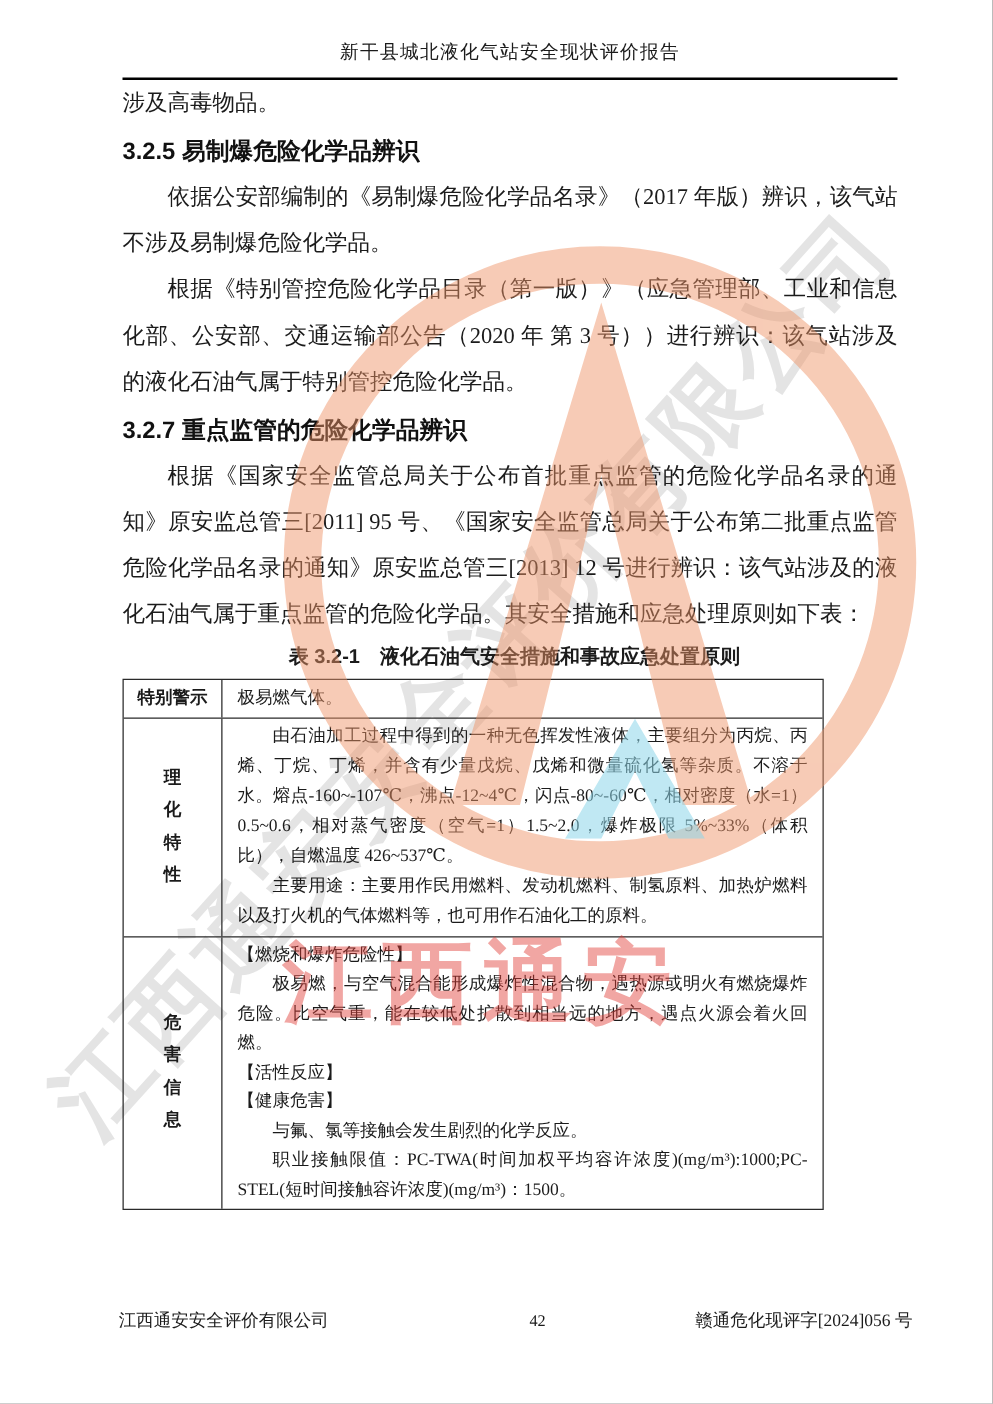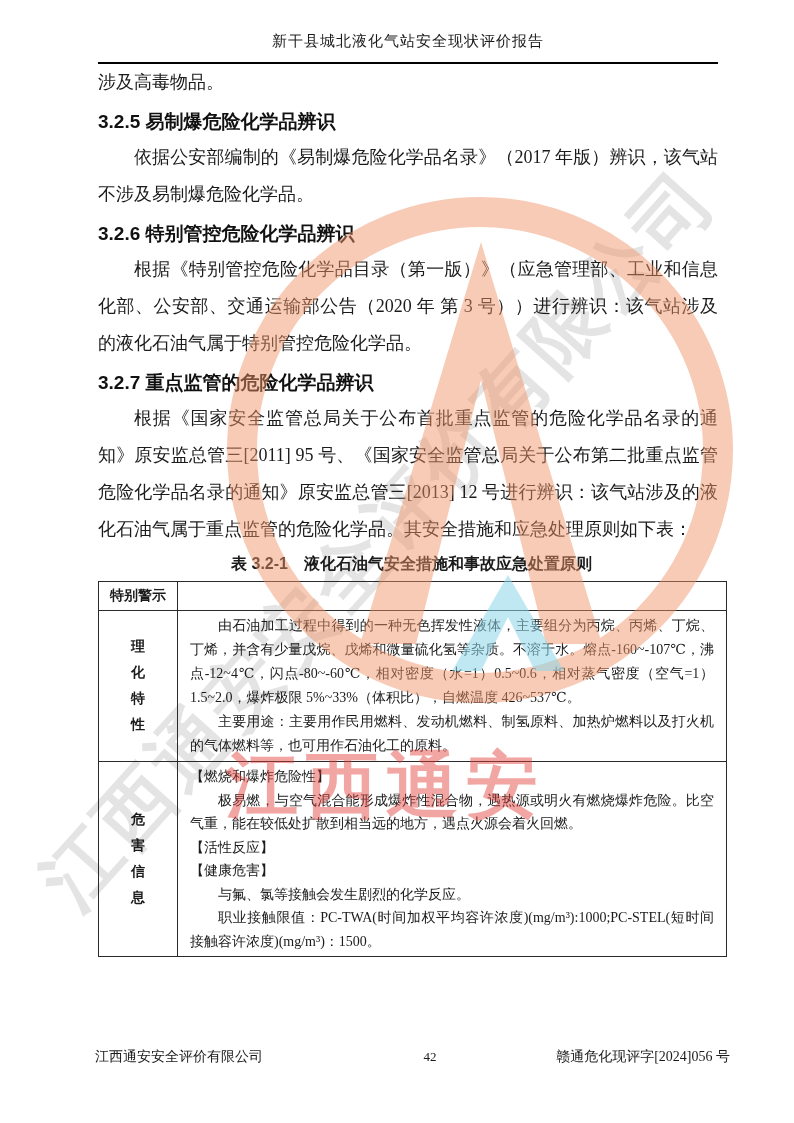--- a/index.html
+++ b/index.html
@@ -45,21 +45,21 @@
     margin:4px 0 0 0;
     font-family:"Liberation Sans","DejaVu Sans",sans-serif;
     font-weight:700;font-size:19px;line-height:34px;color:#111;
   }
   .tbl-caption{
     margin-top:4px;height:24px;line-height:24px;width:627px;
     text-align:center;font-weight:700;font-size:16px;
     font-family:"Liberation Sans","DejaVu Sans",sans-serif;
   }
   
-  .dtable{width:629px;margin-top:5px;border:1.6px solid #2a2a2a;box-sizing:border-box;}
+  .dtable{width:561px;margin-top:5px;border:1.6px solid #2a2a2a;box-sizing:border-box;}
   .drow{display:flex;border-top:1px solid #2a2a2a;}
   .drow:first-child{border-top:none;}
   .dlabel{
     width:78px;flex:0 0 78px;border-right:1px solid #2a2a2a;
     display:flex;align-items:center;justify-content:center;
     font-weight:700;font-size:14px;text-align:center;
     white-space:pre-line;line-height:26px;padding:2px 0;
   }
   .dcontent{flex:1;padding:3px 12px;box-sizing:border-box;}
   .cell-par{margin:0;font-size:14px;line-height:23.5px;text-align:justify;text-indent:0;}
@@ -102,39 +102,41 @@
 
     <div>
   <section>
     <h3 class="sec-head">3.2.5 易制爆危险化学品辨识</h3>
     <div>
             <p class="body-par">依据公安部编制的《易制爆危险化学品名录》（2017 年版）辨识，该气站不涉及易制爆危险化学品。</p>
           </div>
   </section>
 
   <section>
-    <h3 class="sec-head">3.2.6 特别管控危险化学品辨识</h3>
     <div>
             <p class="body-par">根据《特别管控危险化学品目录（第一版）》（应急管理部、工业和信息化部、公安部、交通运输部公告（2020 年 第 3 号））进行辨识：该气站涉及的液化石油气属于特别管控危险化学品。</p>
           </div>
   </section>
 
   <section>
     <h3 class="sec-head">3.2.7 重点监管的危险化学品辨识</h3>
     <div>
             <p class="body-par">根据《国家安全监管总局关于公布首批重点监管的危险化学品名录的通知》原安监总管三[2011] 95 号、《国家安全监管总局关于公布第二批重点监管危险化学品名录的通知》原安监总管三[2013] 12 号进行辨识：该气站涉及的液化石油气属于重点监管的危险化学品。其安全措施和应急处理原则如下表：</p>
           </div>
   </section>
 </div>
 
     <div class="tbl-caption">表 3.2-1　液化石油气安全措施和事故应急处置原则</div>
 
     <div class="dtable">
   <div class="drow row-warn">
     <div class="dlabel">特别警示</div>
+    <div class="dcontent">
+            <p class="cell-par">极易燃气体。</p>
+          </div>
   </div>
 
   <div class="drow row-phys">
     <div class="dlabel">理
 化
 特
 性</div>
     <div class="dcontent">
             <p class="cell-par ind">由石油加工过程中得到的一种无色挥发性液体，主要组分为丙烷、丙烯、丁烷、丁烯，并含有少量戊烷、戊烯和微量硫化氢等杂质。不溶于水。熔点-160~-107℃，沸点-12~4℃，闪点-80~-60℃，相对密度（水=1）0.5~0.6，相对蒸气密度（空气=1）1.5~2.0，爆炸极限 5%~33%（体积比），自燃温度 426~537℃。</p>
             <p class="cell-par ind">主要用途：主要用作民用燃料、发动机燃料、制氢原料、加热炉燃料以及打火机的气体燃料等，也可用作石油化工的原料。</p>

